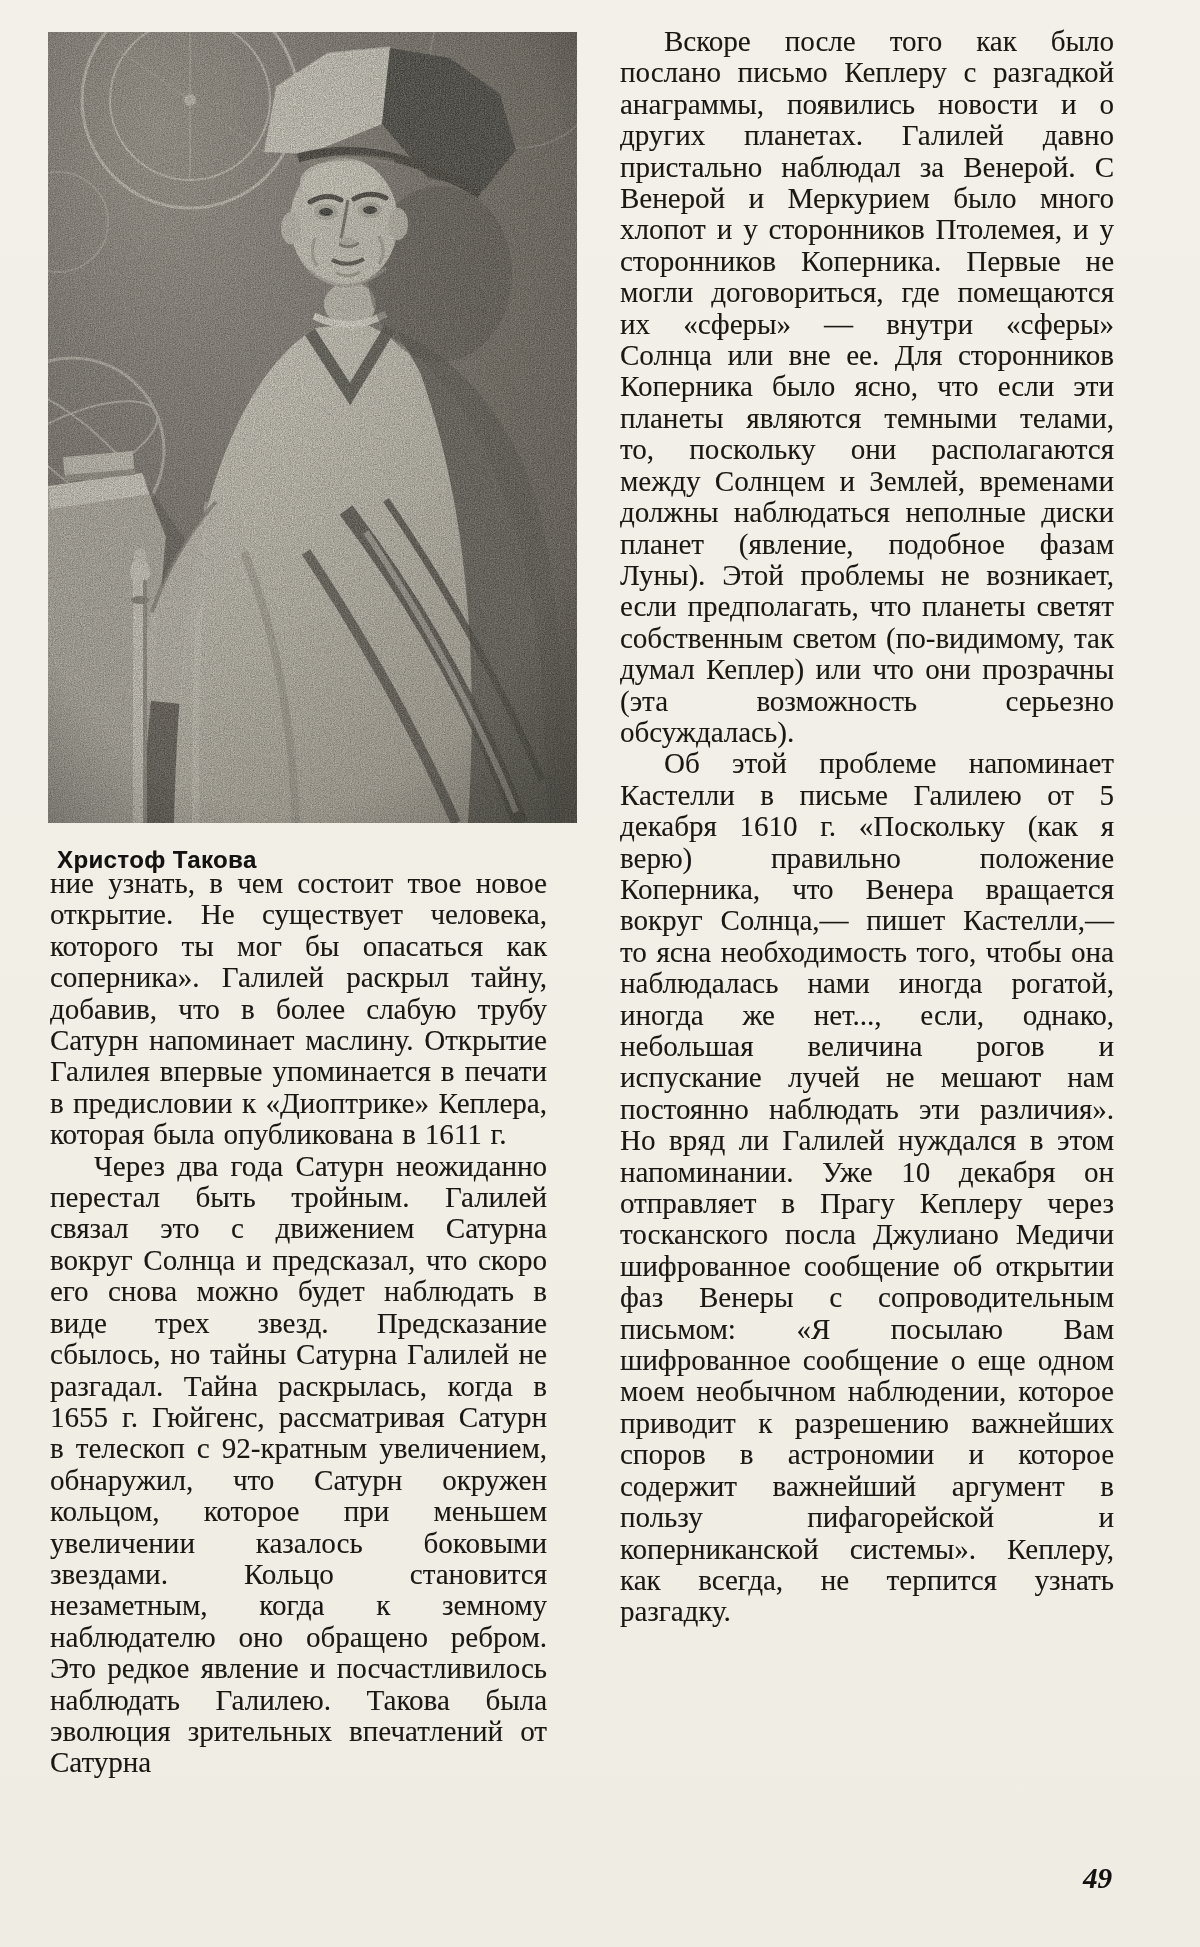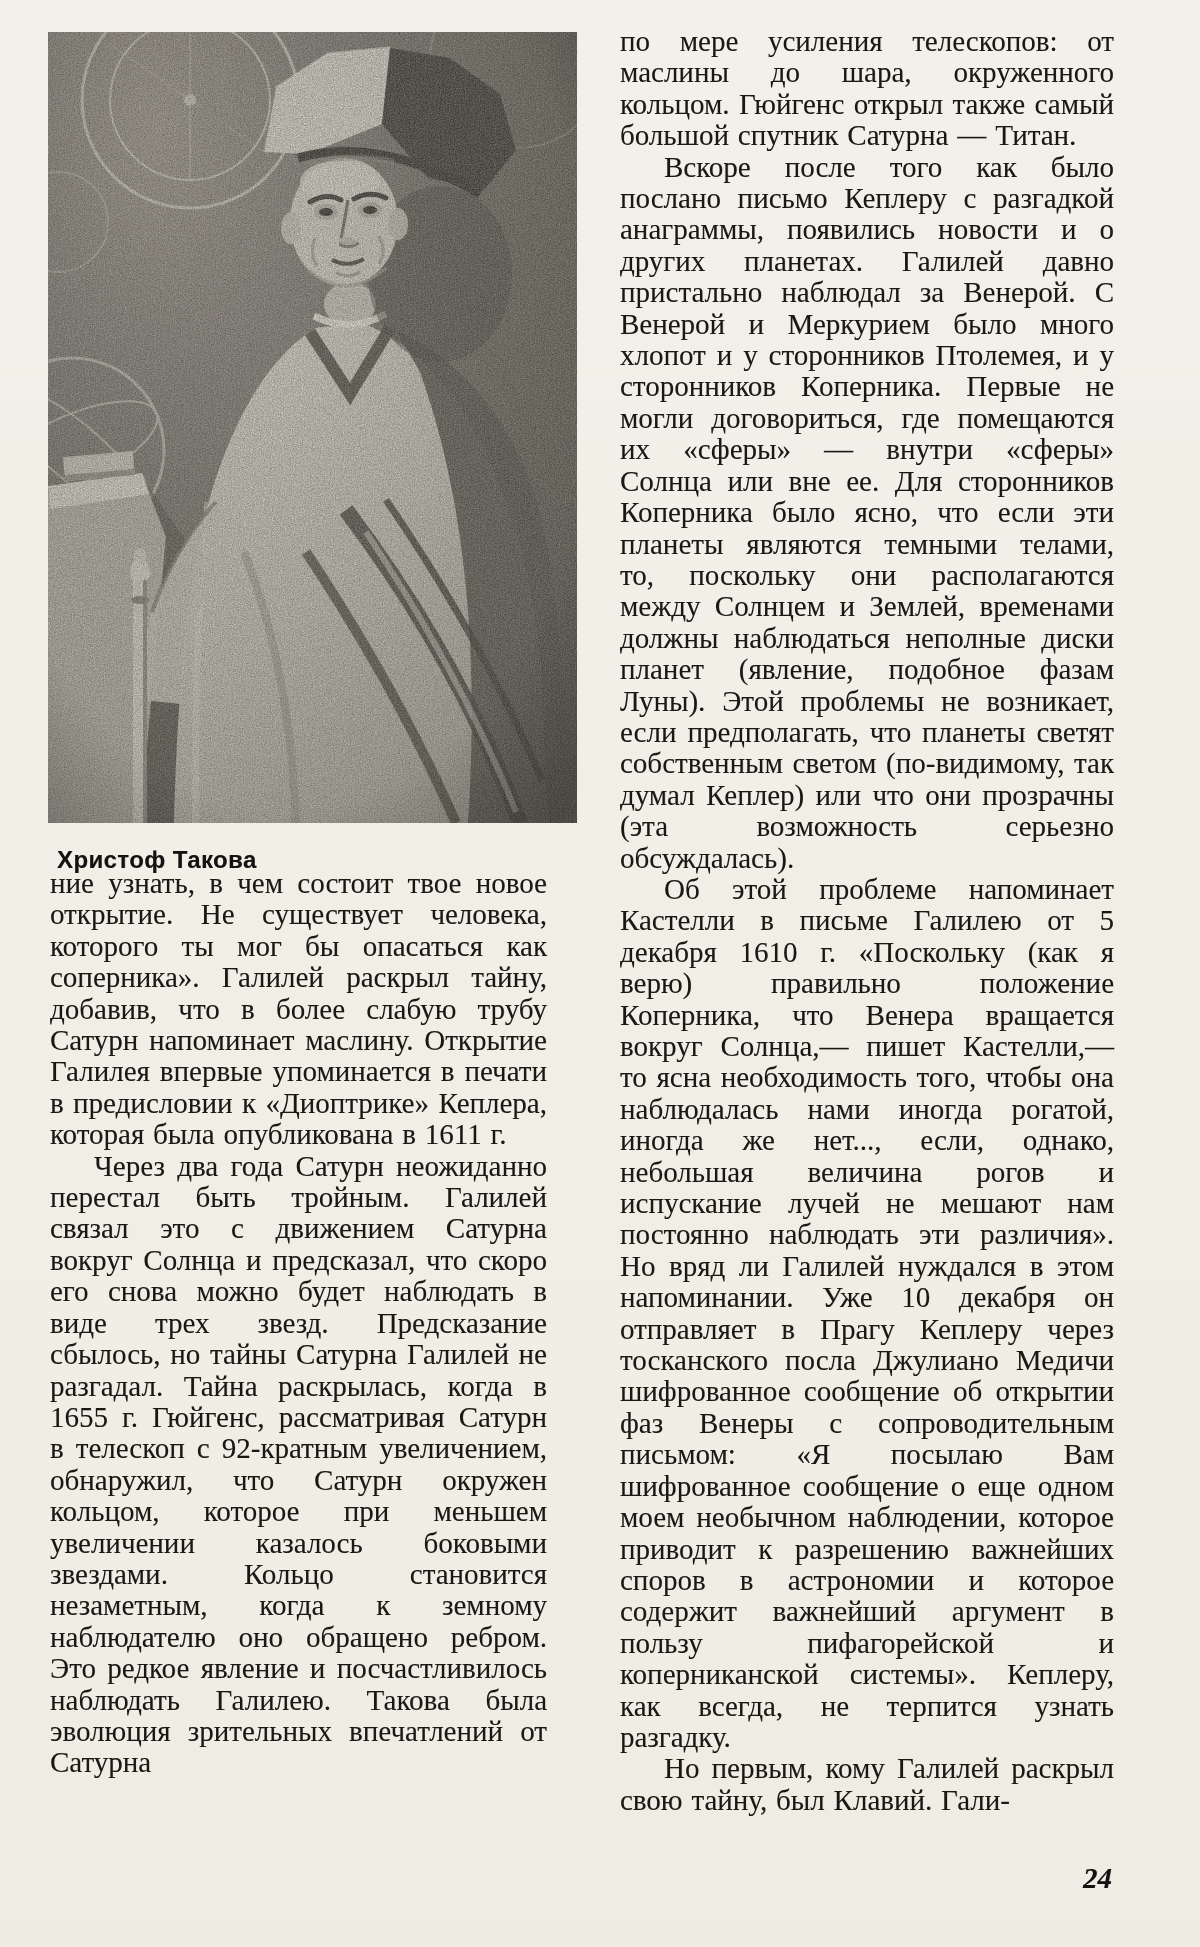--- a/index.html
+++ b/index.html
@@ -169,21 +169,19 @@
   </figure>
 
   <div class="caption">Христоф Такова</div>
 
   <div class="col col-left">
     <p class="cont">ние узнать, в чем состоит твое новое открытие. Не существует человека, которого ты мог бы опасаться как соперника». Галилей раскрыл тайну, добавив, что в более слабую трубу Сатурн напоминает маслину. Открытие Галилея впервые упоминается в печати в предисловии к «Диоптрике» Кеплера, которая была опубликована в 1611 г.</p>
     <p class="ind">Через два года Сатурн неожиданно перестал быть тройным. Галилей связал это с движением Сатурна вокруг Солнца и предсказал, что скоро его снова можно будет наблюдать в виде трех звезд. Предсказание сбылось, но тайны Сатурна Галилей не разгадал. Тайна раскрылась, когда в 1655 г. Гюйгенс, рассматривая Сатурн в телескоп с 92-кратным увеличением, обнаружил, что Сатурн окружен кольцом, которое при меньшем увеличении казалось боковыми звездами. Кольцо становится незаметным, когда к земному наблюдателю оно обращено ребром. Это редкое явление и посчастливилось наблюдать Галилею. Такова была эволюция зрительных впечатлений от Сатурна</p>
   </div>
 
   <div class="col col-right">
-    <p class="cont">по мере усиления телескопов: от маслины до шара, окруженного кольцом. Гюйгенс открыл также самый большой спутник Сатурна — Титан.</p>
     <p class="ind">Вскоре после того как было послано письмо Кеплеру с разгадкой анаграммы, появились новости и о других планетах. Галилей давно пристально наблюдал за Венерой. С Венерой и Меркурием было много хлопот и у сторонников Птолемея, и у сторонников Коперника. Первые не могли договориться, где помещаются их «сферы» — внутри «сферы» Солнца или вне ее. Для сторонников Коперника было ясно, что если эти планеты являются темными телами, то, поскольку они располагаются между Солнцем и Землей, временами должны наблюдаться неполные диски планет (явление, подобное фазам Луны). Этой проблемы не возникает, если предполагать, что планеты светят собственным светом (по-видимому, так думал Кеплер) или что они прозрачны (эта возможность серьезно обсуждалась).</p>
     <p class="ind">Об этой проблеме напоминает Кастелли в письме Галилею от 5 декабря 1610 г. «Поскольку (как я верю) правильно положение Коперника, что Венера вращается вокруг Солнца,— пишет Кастелли,— то ясна необходимость того, чтобы она наблюдалась нами иногда рогатой, иногда же нет..., если, однако, небольшая величина рогов и испускание лучей не мешают нам постоянно наблюдать эти различия». Но вряд ли Галилей нуждался в этом напоминании. Уже 10 декабря он отправляет в Прагу Кеплеру через тосканского посла Джулиано Медичи шифрованное сообщение об открытии фаз Венеры с сопроводительным письмом: «Я посылаю Вам шифрованное сообщение о еще одном моем необычном наблюдении, которое приводит к разрешению важнейших споров в астрономии и которое содержит важнейший аргумент в пользу пифагорейской и коперниканской системы». Кеплеру, как всегда, не терпится узнать разгадку.</p>
-    <p class="ind">Но первым, кому Галилей раскрыл свою тайну, был Клавий. Гали-</p>
   </div>
 
-  <div class="page-number">24</div>
+  <div class="page-number">49</div>
 
 </div>
 
 </body></html>

